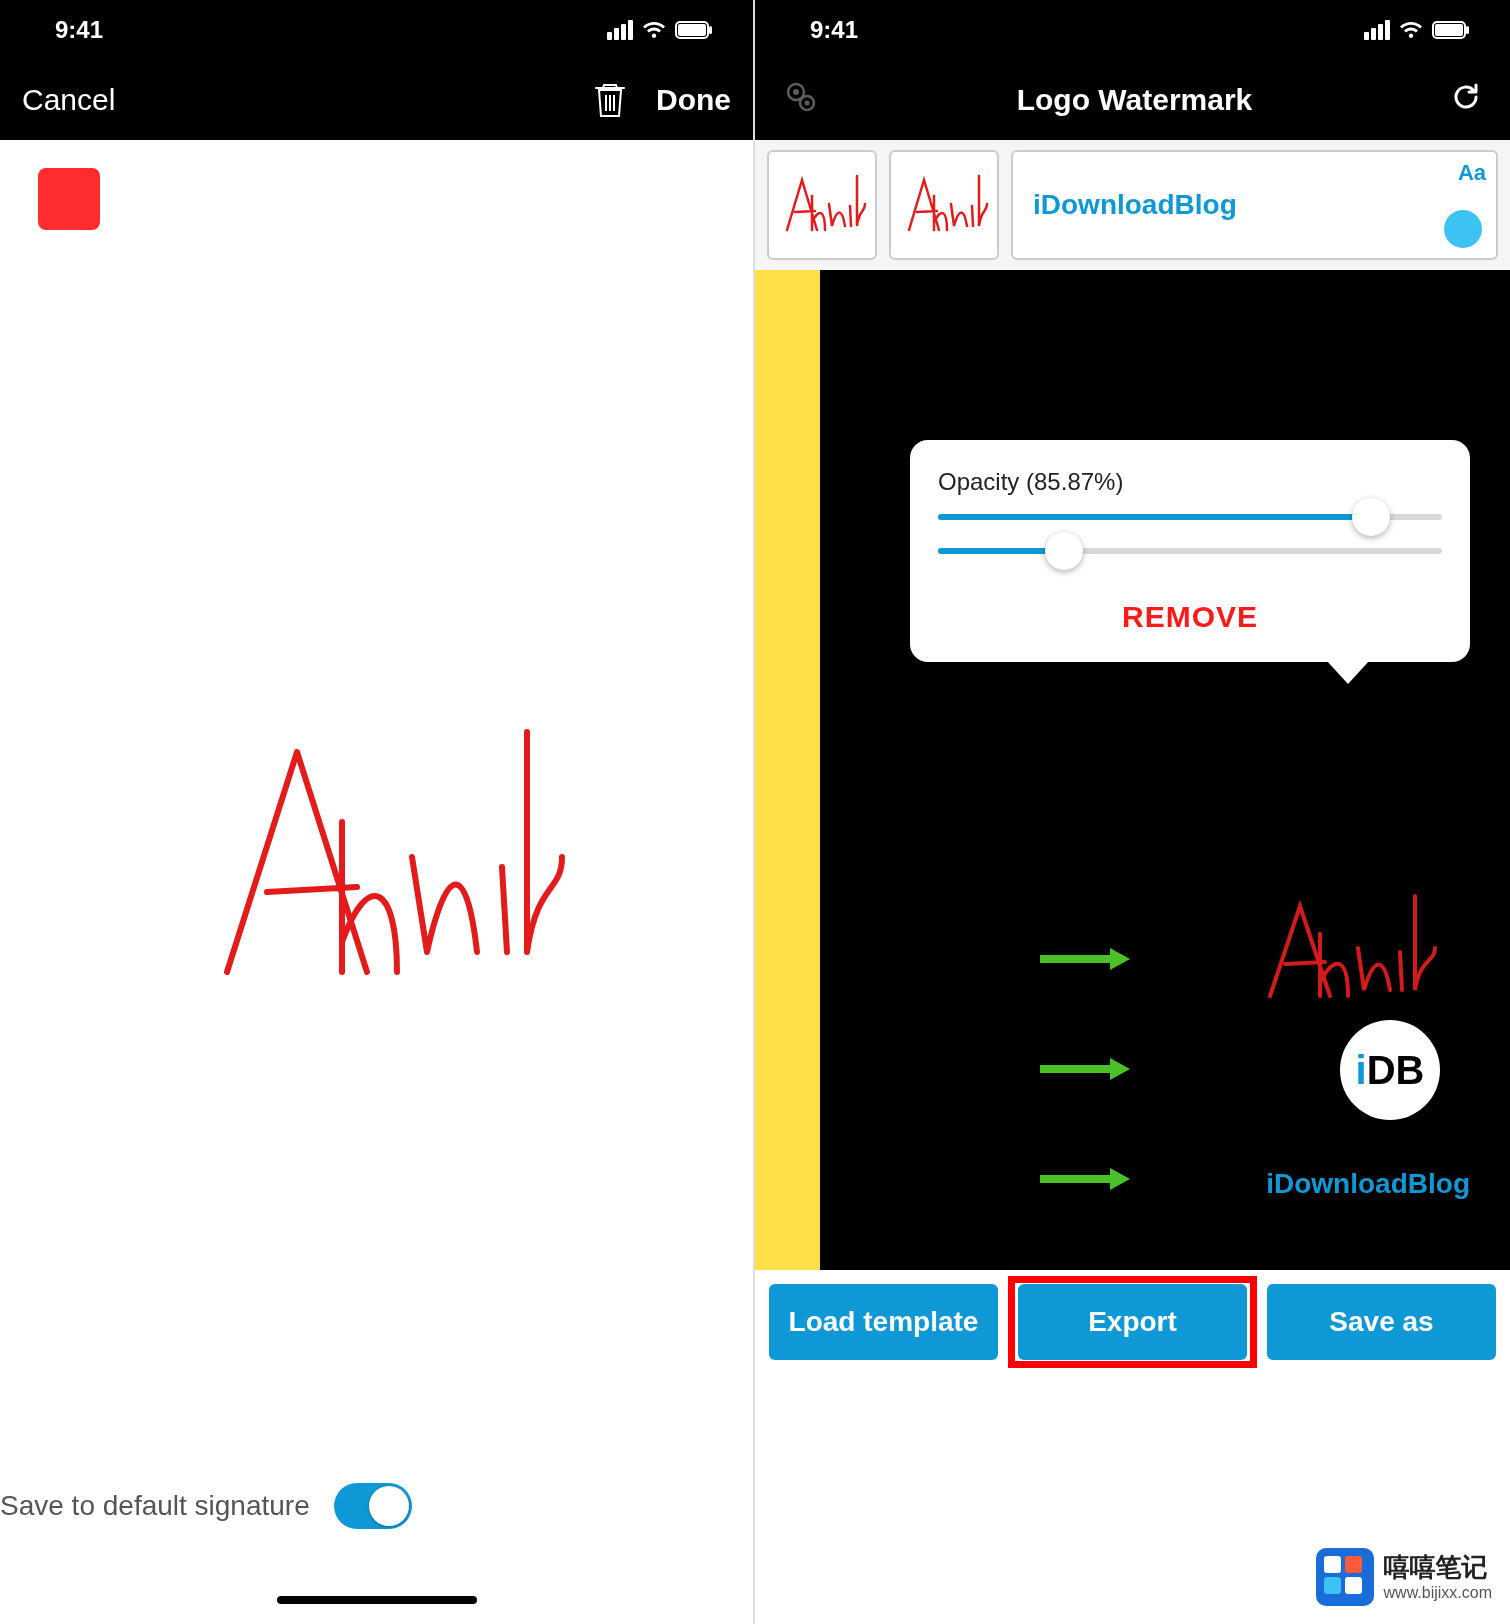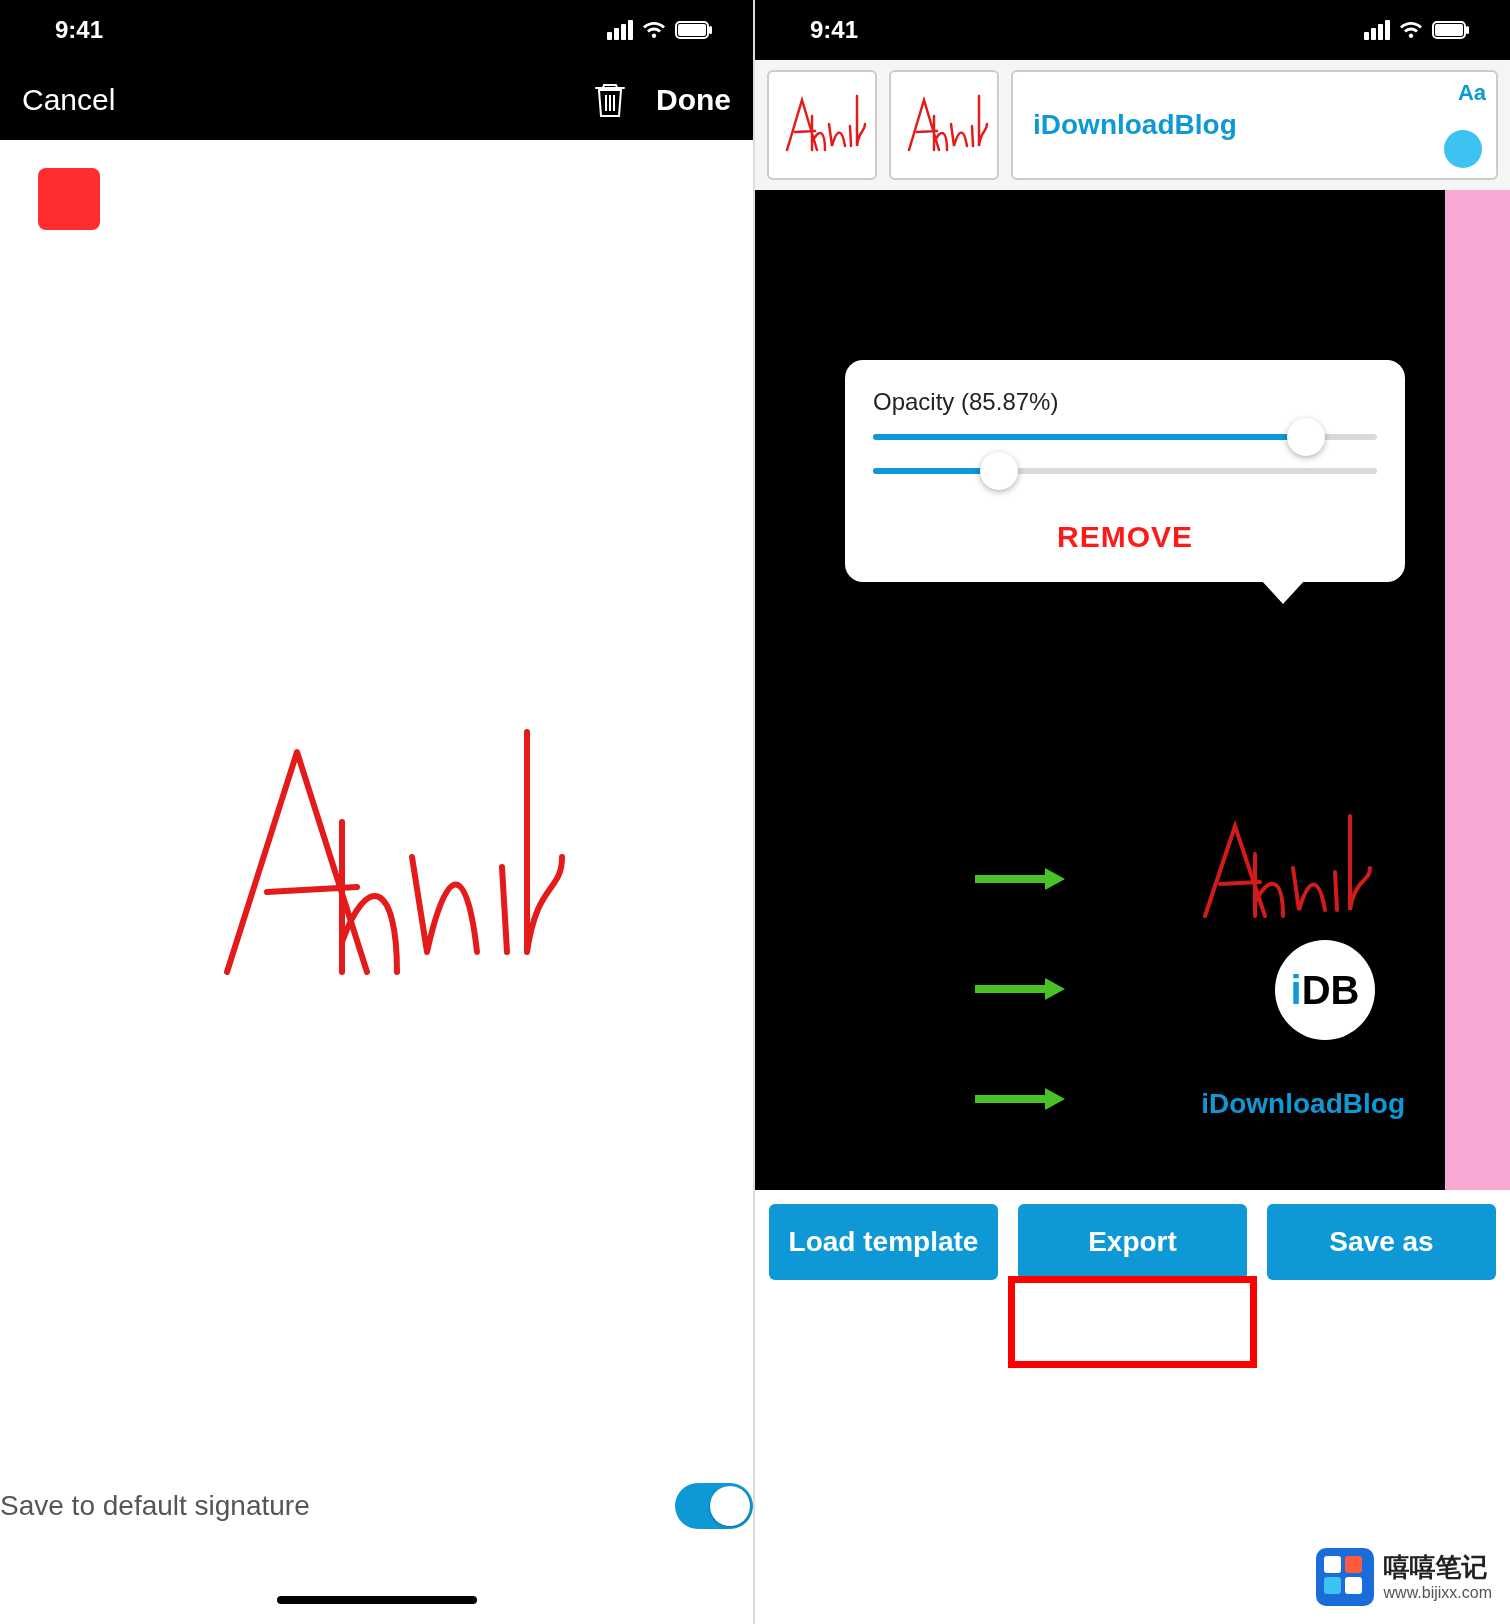--- a/index.html
+++ b/index.html
@@ -72,21 +72,21 @@
     display: flex; align-items: center; justify-content: center;
   }
   .sig-canvas svg { width: 420px; height: 340px; }
   
   .save-row {
     position: absolute;
     bottom: 95px;
     left: 0; right: 0;
     display: flex;
     align-items: center;
-    justify-content: space-between;
+    justify-content: flex-start;
     gap: 24px;
     font-size: 28px;
     color: #555;
   }
   .toggle {
     width: 78px; height: 46px;
     background: #0e98d6;
     border-radius: 23px;
     position: relative;
   }
@@ -161,23 +161,23 @@
     right: 14px; bottom: 10px;
     width: 38px; height: 38px;
     background: #3cc3f2;
     border-radius: 50%;
   }
   
   .preview {
     position: relative;
     width: 100%;
     height: 1000px;
-    background: #f9a8d4;
-    display: flex;
-    justify-content: flex-start;
+    background: #fde047;
+    display: flex;
+    justify-content: flex-end;
   }
   .preview-img {
     width: 690px;
     height: 100%;
     background: #000;
     position: relative;
   }
   
   .popover {
     position: absolute;
@@ -392,20 +392,36 @@
         <span class="battery-icon">
           <svg width="38" height="18" viewBox="0 0 38 18">
               <rect x="1" y="1" width="32" height="16" rx="4" fill="none" stroke="#fff" stroke-width="2"></rect>
               <rect x="3" y="3" width="28" height="12" rx="2" fill="#fff"></rect>
               <rect x="34" y="5" width="3" height="8" rx="1.5" fill="#fff"></rect>
             </svg>
         </span>
       </div>
     </div>
 
+    <div class="nav-bar-r">
+      <span class="gear-icon">
+        <svg width="36" height="36" viewBox="0 0 36 36">
+            <circle cx="13" cy="13" r="8" fill="none" stroke="#aaa" stroke-width="2.5"></circle>
+            <circle cx="13" cy="13" r="3" fill="#aaa"></circle>
+            <circle cx="24" cy="24" r="7" fill="none" stroke="#aaa" stroke-width="2.5"></circle>
+            <circle cx="24" cy="24" r="2.5" fill="#aaa"></circle>
+          </svg>
+      </span>
+      <span class="nav-title">Logo Watermark</span>
+      <span class="refresh-icon">
+        <svg width="32" height="32" viewBox="0 0 32 32">
+            <path d="M26 16a10 10 0 1 1-3-7.1M26 4v7h-7" fill="none" stroke="#fff" stroke-width="3" stroke-linecap="round" stroke-linejoin="round"></path>
+          </svg>
+      </span>
+    </div>
 
     <div class="wm-row">
       <div class="wm-thumb">
         <svg viewBox="0 0 90 70">
             <path d="M10 60 L25 10 L40 60 M18 42 L38 41 M35 26 L35 60 M35 52 C42 38 48 40 48 60 M52 34 L55 56 C60 38 65 38 68 56 M73 36 L74 56 M80 6 L80 56 C82 40 88 42 88 34" stroke="#e31b1b" stroke-width="2.5" fill="none" stroke-linecap="round"></path>
           </svg>
       </div>
       <div class="wm-thumb">
         <svg viewBox="0 0 90 70">
             <path d="M10 60 L25 10 L40 60 M18 42 L38 41 M35 26 L35 60 M35 52 C42 38 48 40 48 60 M52 34 L55 56 C60 38 65 38 68 56 M73 36 L74 56 M80 6 L80 56 C82 40 88 42 88 34" stroke="#e31b1b" stroke-width="2.5" fill="none" stroke-linecap="round"></path>

